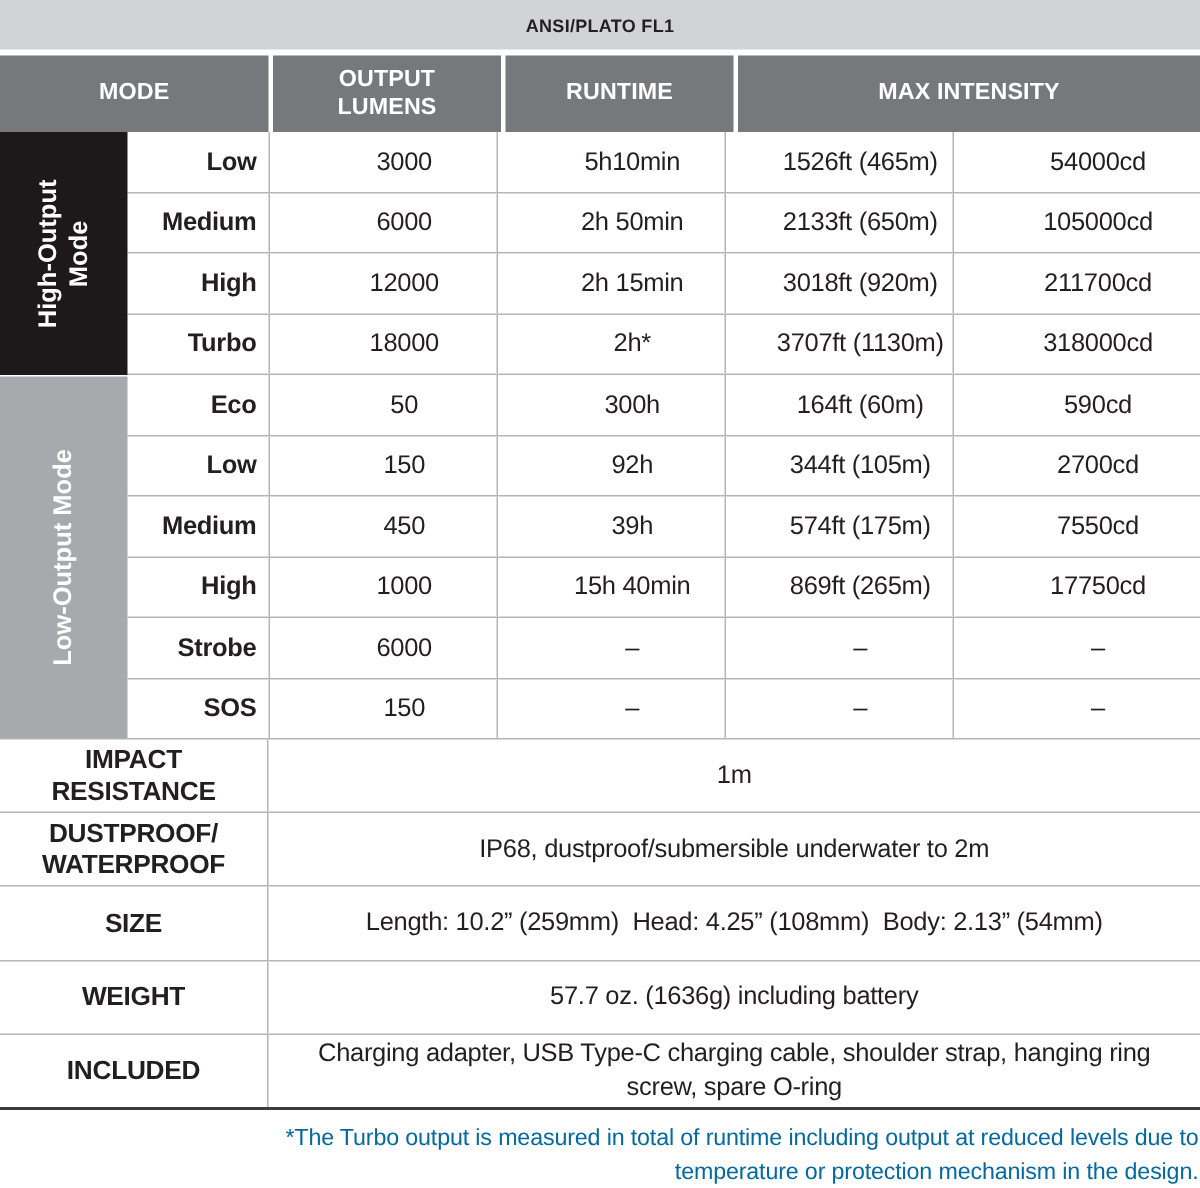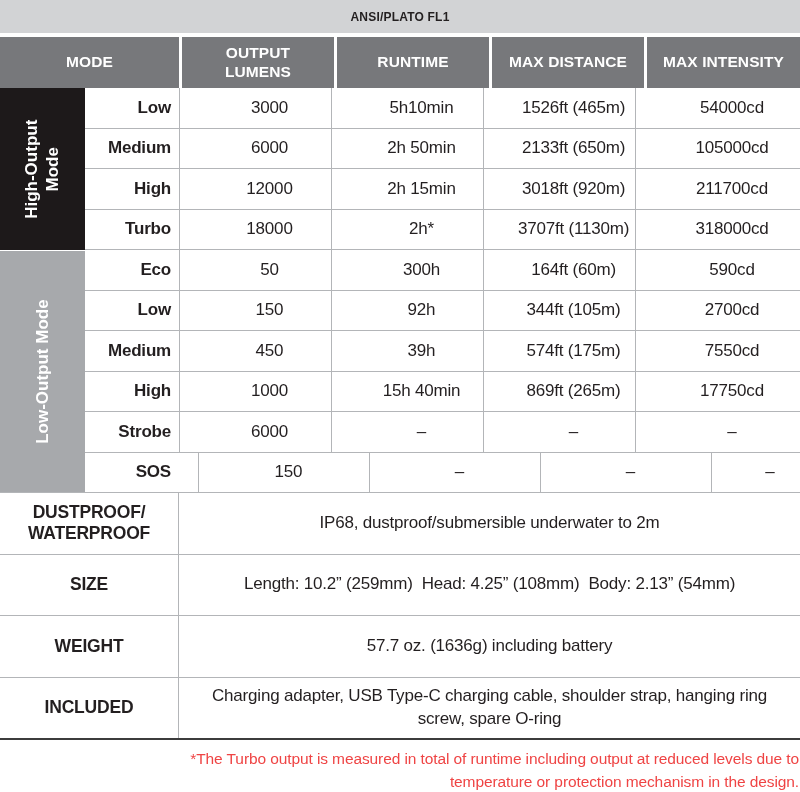--- a/index.html
+++ b/index.html
@@ -55,21 +55,21 @@
   .band-high{top:0;height:161.6px;background:var(--high-bg);}
   .band-low{top:162.6px;height:241.4px;background:var(--low-bg);}
   .band-text{
     transform:rotate(-90deg);
     color:#fff;font-weight:bold;font-size:17px;line-height:1.25;
     text-align:center;white-space:nowrap;
   }
   .band-text span{display:block;}
   .rows{margin-left:85px;height:404px;display:flex;flex-direction:column;}
   .row{flex:1;display:flex;border-bottom:1px solid var(--border);}
-  .rows .row:last-child{border-bottom:none;gap:19px;}
+  .rows .row:last-child{border-bottom:none;}
   .cell{display:flex;align-items:center;font-size:17px;padding-left:28px;}
   .mode-cell{
     width:94px;justify-content:flex-end;padding-right:8px;
     font-weight:bold;letter-spacing:-.2px;
   }
   .val-cell{width:152px;justify-content:center;border-left:1px solid var(--border);letter-spacing:-.2px;}
   .val-last{flex:1;}
 
   
   .spec-section{
@@ -88,21 +88,21 @@
   .spec-label span{display:block;}
   .spec-value{
     flex:1;display:flex;align-items:center;justify-content:center;
     font-size:17px;line-height:1.35;text-align:center;
     white-space:pre-wrap;padding:0 8px;letter-spacing:-.2px;
   }
 
   
   .footnote{
     padding-top:7px;text-align:right;
-    font-size:15.5px;line-height:1.5;color:#ef4444;letter-spacing:-.1px;
+    font-size:15.5px;line-height:1.5;color:#0369a1;letter-spacing:-.1px;
     padding-right:1px;
     padding-left:28px;
   }
   .footnote div{display:block;}
 </style>
 </head>
 <body>
 
 <div class="table-wrap">
 
@@ -111,23 +111,20 @@
   <div class="header-row">
     <div class="hcell h-mode">
       <span>MODE</span>
     </div>
     <div class="hcell h-lumens">
       <span>OUTPUT</span>
       <span>LUMENS</span>
     </div>
     <div class="hcell h-runtime">
       <span>RUNTIME</span>
-    </div>
-    <div class="hcell h-distance">
-      <span>MAX DISTANCE</span>
     </div>
     <div class="hcell h-intensity">
       <span>MAX INTENSITY</span>
     </div>
   </div>
 
   <div class="data-grid">
     <div class="band band-high">
       <div class="band-text">
         <span>High-Output</span>
@@ -210,20 +207,27 @@
         <div class="cell val-cell">–</div>
         <div class="cell val-cell">–</div>
         <div class="cell val-cell val-last">–</div>
       </div>
     </div>
   </div>
 
   <div class="spec-section">
     <div class="spec-row">
       <div class="spec-label">
+        <span>IMPACT</span>
+        <span>RESISTANCE</span>
+      </div>
+      <div class="spec-value">1m</div>
+    </div>
+    <div class="spec-row">
+      <div class="spec-label">
         <span>DUSTPROOF/</span>
         <span>WATERPROOF</span>
       </div>
       <div class="spec-value">IP68, dustproof/submersible underwater to 2m</div>
     </div>
     <div class="spec-row">
       <div class="spec-label">
         <span>SIZE</span>
       </div>
       <div class="spec-value">Length: 10.2” (259mm)  Head: 4.25” (108mm)  Body: 2.13” (54mm)</div>

